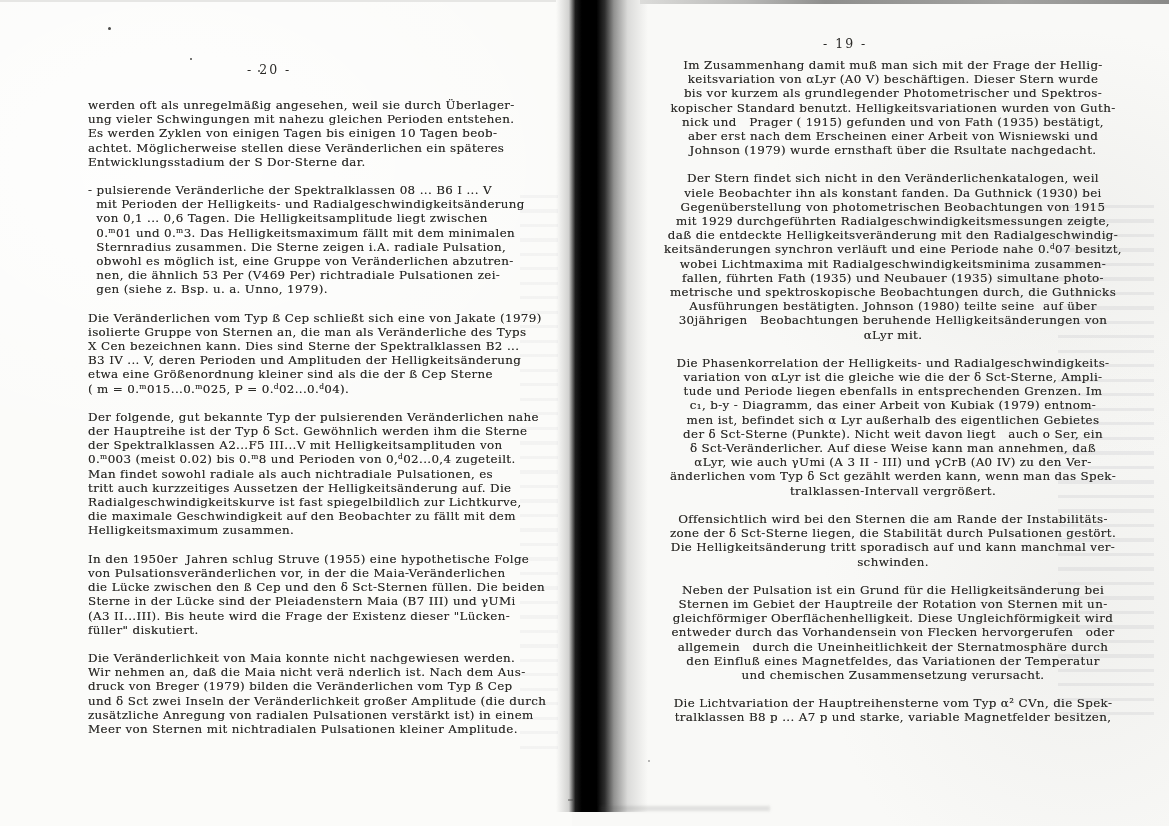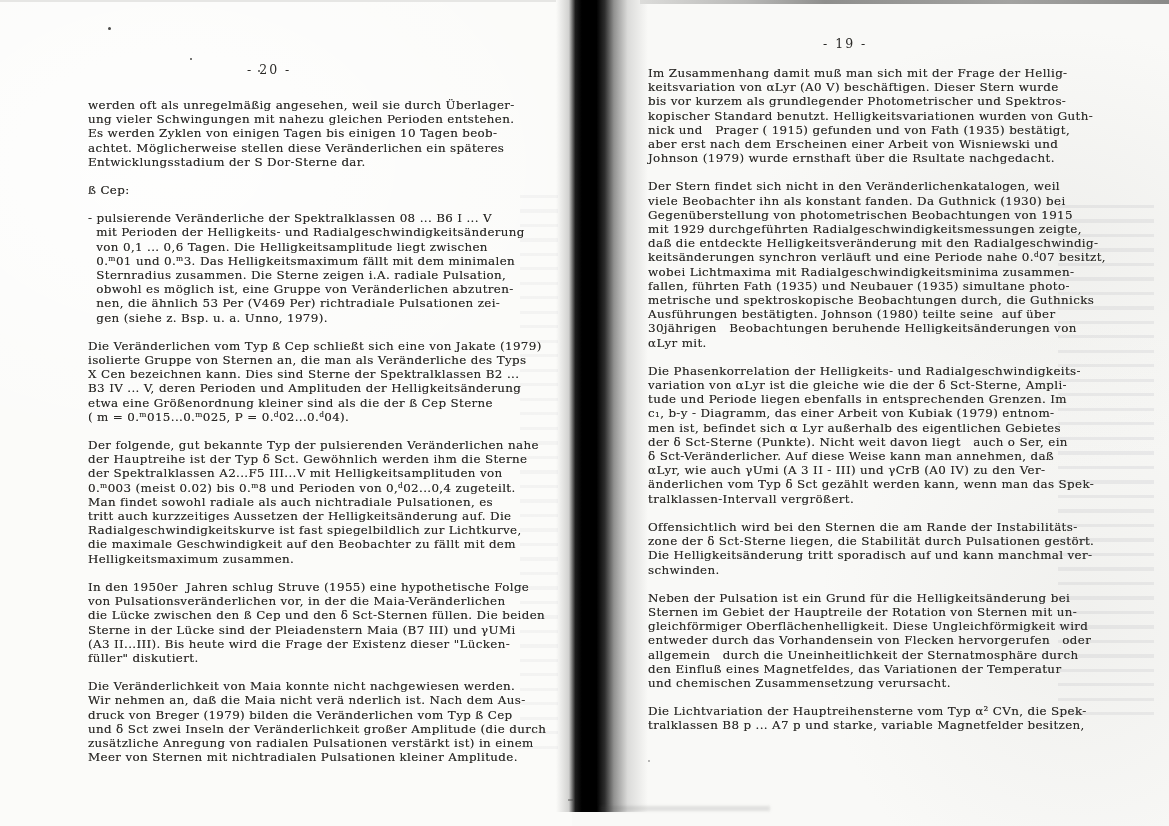--- a/index.html
+++ b/index.html
@@ -39,21 +39,21 @@
   }
   .pagenum {
     position: absolute;
     font-size: 12.5px;
     letter-spacing: 2px;
     color: #2b2a27;
     white-space: pre;
   }
   .textcol { position: absolute; }
   #left-text  { left: 88px;  top: 98px; width: 482px; }
-  #right-text { left: 648px; top: 66px; width: 490px; }
+  #right-text { left: 648px; top: 58px; width: 490px; text-align: center; }
   #pagenum-18 { left: 247px; top: 62px; }
   #pagenum-19 { left: 823px; top: 36px; }
 
   
   .gutter {
     position: absolute; left: 556px; top: 0;
     width: 92px; height: 812px;
     background: linear-gradient(90deg,
       rgba(20,20,20,0) 0%,
       rgba(20,20,20,.18) 14%,
@@ -105,21 +105,20 @@
 <div class="page page-left"></div>
 <div class="page page-right"></div>
 
 <div class="pagenum" id="pagenum-18">- 20 -</div>
 <div class="textcol" id="left-text">
   <p class="para">werden oft als unregelmäßig angesehen, weil sie durch Überlager-
 ung vieler Schwingungen mit nahezu gleichen Perioden entstehen.
 Es werden Zyklen von einigen Tagen bis einigen 10 Tagen beob-
 achtet. Möglicherweise stellen diese Veränderlichen ein späteres
 Entwicklungsstadium der S Dor-Sterne dar.</p>
-  <p class="para">ß Cep:</p>
   <p class="para">- pulsierende Veränderliche der Spektralklassen 08 ... B6 I ... V
   mit Perioden der Helligkeits- und Radialgeschwindigkeitsänderung
   von 0,1 ... 0,6 Tagen. Die Helligkeitsamplitude liegt zwischen
   0.ᵐ01 und 0.ᵐ3. Das Helligkeitsmaximum fällt mit dem minimalen
   Sternradius zusammen. Die Sterne zeigen i.A. radiale Pulsation,
   obwohl es möglich ist, eine Gruppe von Veränderlichen abzutren-
   nen, die ähnlich 53 Per (V469 Per) richtradiale Pulsationen zei-
   gen (siehe z. Bsp. u. a. Unno, 1979).</p>
   <p class="para">Die Veränderlichen vom Typ ß Cep schließt sich eine von Jakate (1979)
 isolierte Gruppe von Sternen an, die man als Veränderliche des Typs

